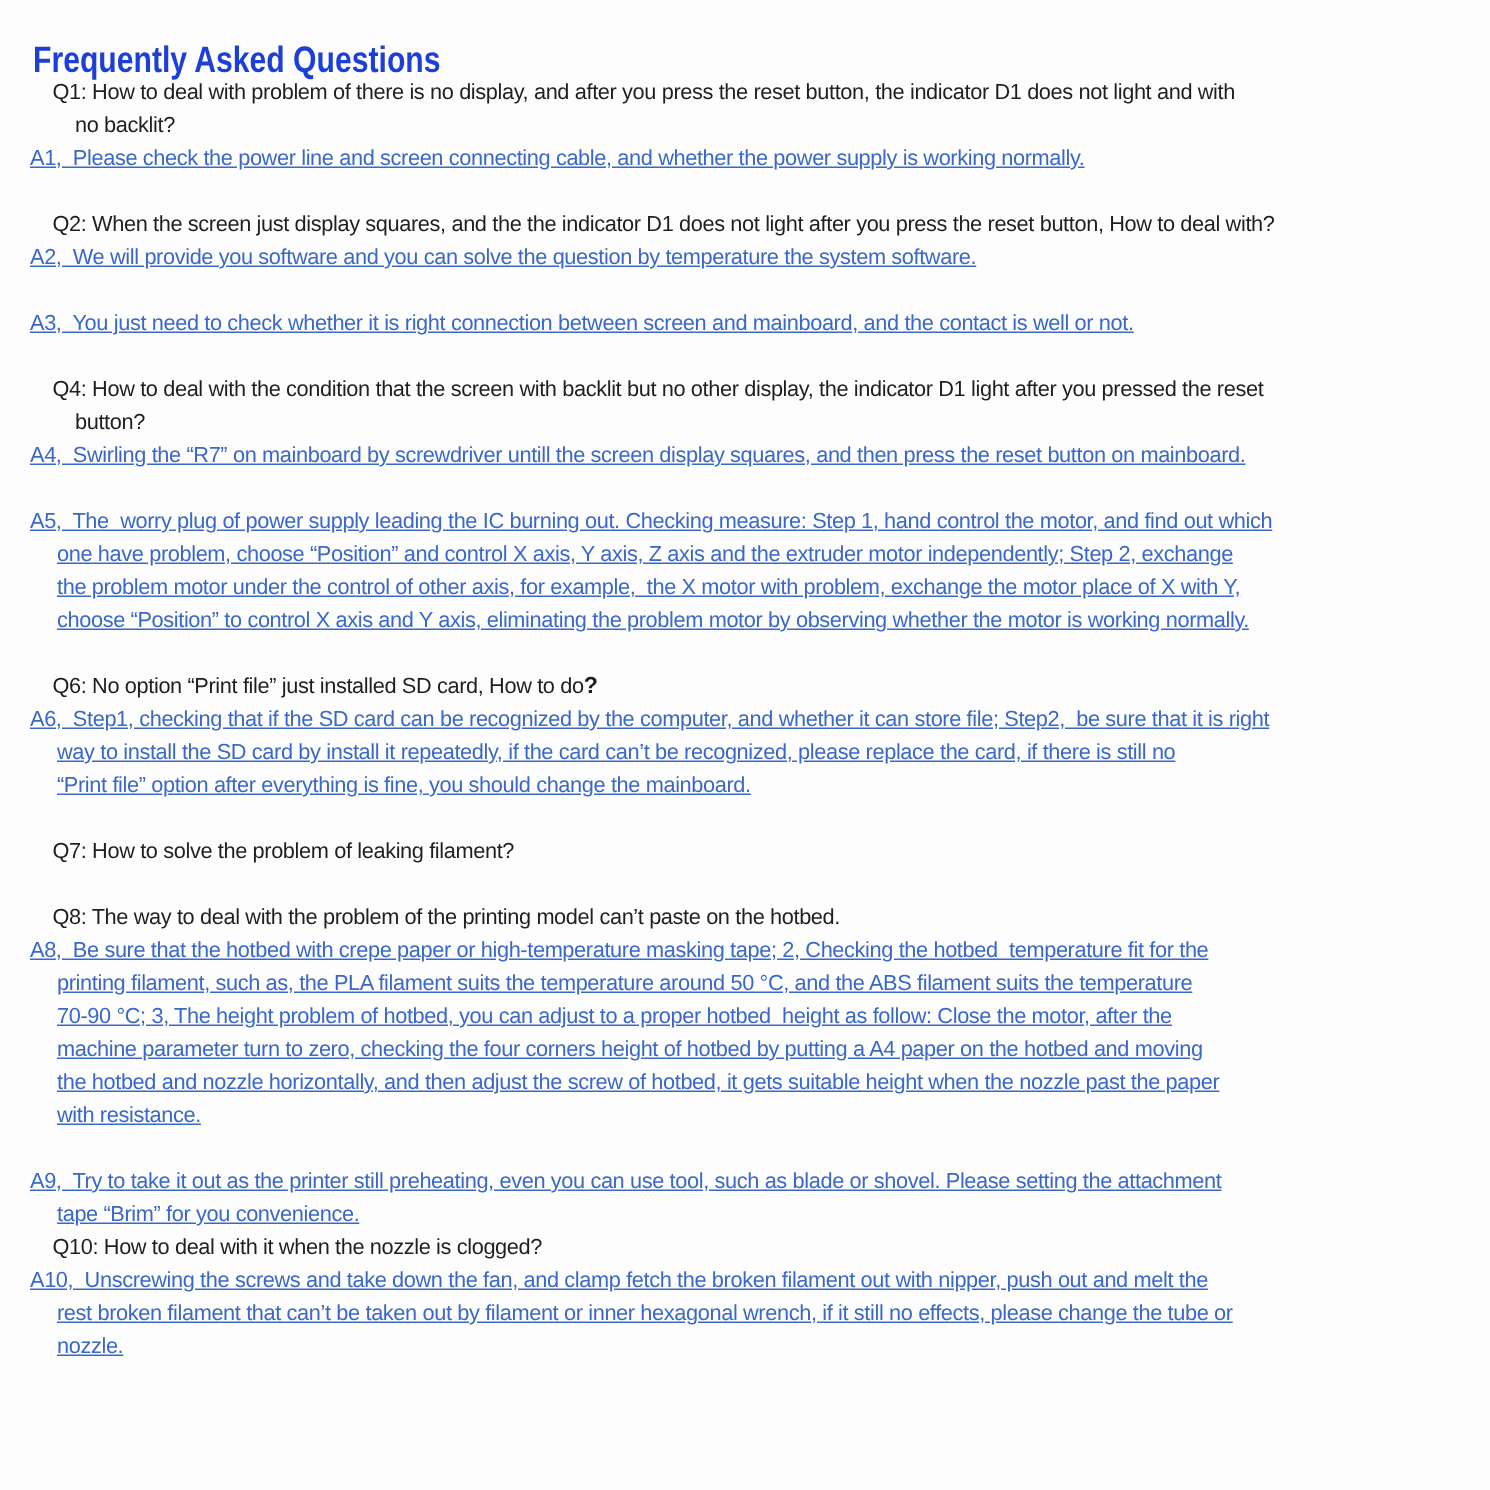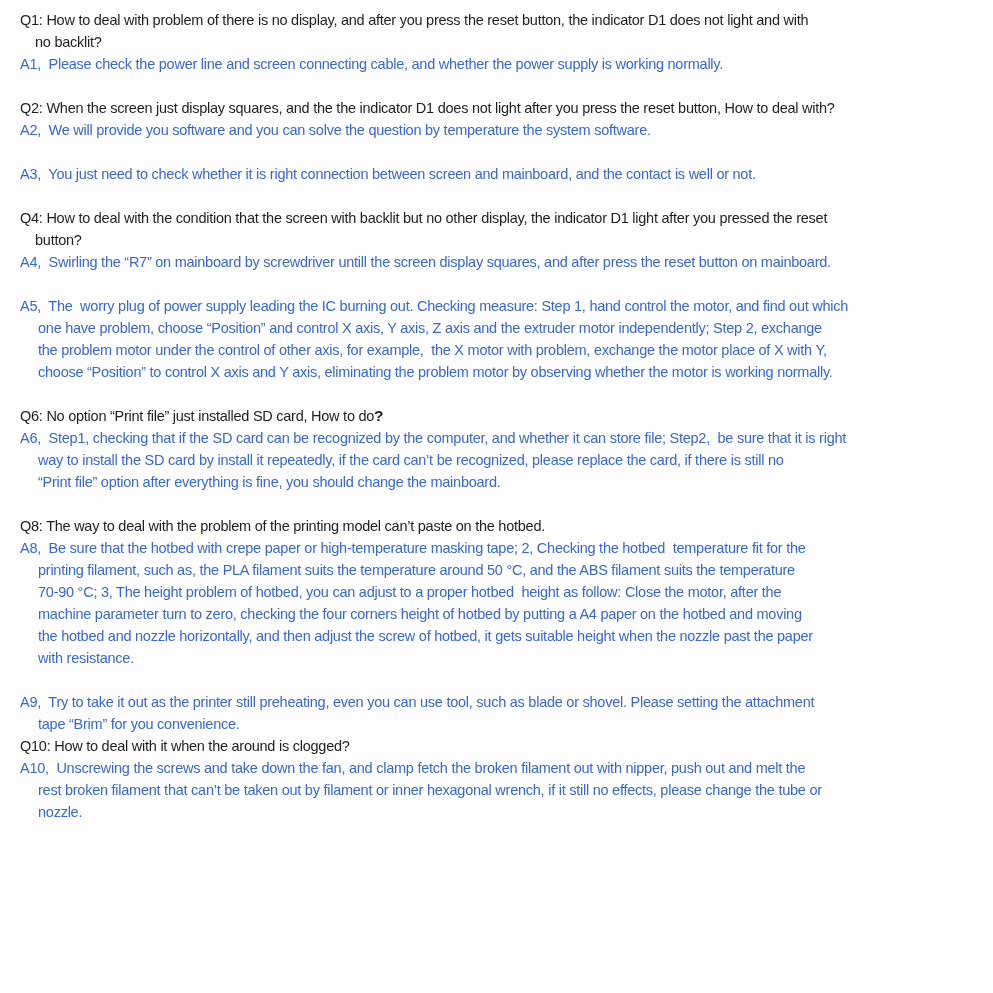--- a/index.html
+++ b/index.html
@@ -44,90 +44,96 @@
     font-size: 14.5px;
     line-height: 22px;
     letter-spacing: -0.25px;
     white-space: pre-wrap;
     overflow-wrap: normal;
   }
   .q {
     color: var(--question-color, #1f1f1f);
     padding-left: 15px;
     text-indent: -15px;
+    margin-left: 15px;
   }
   .a {
     color: var(--answer-color, #3a68c8);
     padding-left: 18px;
     text-indent: -18px;
+    text-decoration: underline;
   }
   .q-tail {
     font-weight: bold;
     font-size: 15.5px;
   }
 </style>
 </head>
 <body>
 
 <div class="page">
 
+  <div class="title-row">
+    <h1 class="page-title">Frequently Asked Questions</h1>
+  </div>
 
   <div class="qa-group">
     <p class="q"><span>Q1: How to deal with problem of there is no display, and after you press the reset button, the indicator D1 does not light and with
 no backlit?</span><span class="q-tail"></span></p>
     <p class="a">A1,  Please check the power line and screen connecting cable, and whether the power supply is working normally.</p>
   </div>
 
   <div class="qa-group">
     <p class="q"><span>Q2: When the screen just display squares, and the the indicator D1 does not light after you press the reset button, How to deal with?</span><span class="q-tail"></span></p>
     <p class="a">A2,  We will provide you software and you can solve the question by temperature the system software.</p>
   </div>
 
   <div class="qa-group">
     <p class="a">A3,  You just need to check whether it is right connection between screen and mainboard, and the contact is well or not.</p>
   </div>
 
   <div class="qa-group">
     <p class="q"><span>Q4: How to deal with the condition that the screen with backlit but no other display, the indicator D1 light after you pressed the reset
 button?</span><span class="q-tail"></span></p>
-    <p class="a">A4,  Swirling the “R7” on mainboard by screwdriver untill the screen display squares, and after press the reset button on mainboard.</p>
+    <p class="a">A4,  Swirling the “R7” on mainboard by screwdriver untill the screen display squares, and then press the reset button on mainboard.</p>
   </div>
 
   <div class="qa-group">
     <p class="a">A5,  The  worry plug of power supply leading the IC burning out. Checking measure: Step 1, hand control the motor, and find out which
 one have problem, choose “Position” and control X axis, Y axis, Z axis and the extruder motor independently; Step 2, exchange
 the problem motor under the control of other axis, for example,  the X motor with problem, exchange the motor place of X with Y,
 choose “Position” to control X axis and Y axis, eliminating the problem motor by observing whether the motor is working normally.</p>
   </div>
 
   <div class="qa-group">
     <p class="q"><span>Q6: No option “Print file” just installed SD card, How to do</span><span class="q-tail">?</span></p>
     <p class="a">A6,  Step1, checking that if the SD card can be recognized by the computer, and whether it can store file; Step2,  be sure that it is right
 way to install the SD card by install it repeatedly, if the card can’t be recognized, please replace the card, if there is still no
 “Print file” option after everything is fine, you should change the mainboard.</p>
   </div>
 
   <div class="qa-group">
+    <p class="q"><span>Q7: How to solve the problem of leaking filament?</span><span class="q-tail"></span></p>
   </div>
 
   <div class="qa-group">
     <p class="q"><span>Q8: The way to deal with the problem of the printing model can’t paste on the hotbed.</span><span class="q-tail"></span></p>
     <p class="a">A8,  Be sure that the hotbed with crepe paper or high-temperature masking tape; 2, Checking the hotbed  temperature fit for the
 printing filament, such as, the PLA filament suits the temperature around 50 °C, and the ABS filament suits the temperature
 70-90 °C; 3, The height problem of hotbed, you can adjust to a proper hotbed  height as follow: Close the motor, after the
 machine parameter turn to zero, checking the four corners height of hotbed by putting a A4 paper on the hotbed and moving
 the hotbed and nozzle horizontally, and then adjust the screw of hotbed, it gets suitable height when the nozzle past the paper
 with resistance.</p>
   </div>
 
   <div class="qa-group no-gap">
     <p class="a">A9,  Try to take it out as the printer still preheating, even you can use tool, such as blade or shovel. Please setting the attachment
 tape “Brim” for you convenience.</p>
   </div>
 
   <div class="qa-group no-gap">
-    <p class="q"><span>Q10: How to deal with it when the around is clogged?</span><span class="q-tail"></span></p>
+    <p class="q"><span>Q10: How to deal with it when the nozzle is clogged?</span><span class="q-tail"></span></p>
     <p class="a">A10,  Unscrewing the screws and take down the fan, and clamp fetch the broken filament out with nipper, push out and melt the
 rest broken filament that can’t be taken out by filament or inner hexagonal wrench, if it still no effects, please change the tube or
 nozzle.</p>
   </div>
 
 </div>
 
 </body></html>

